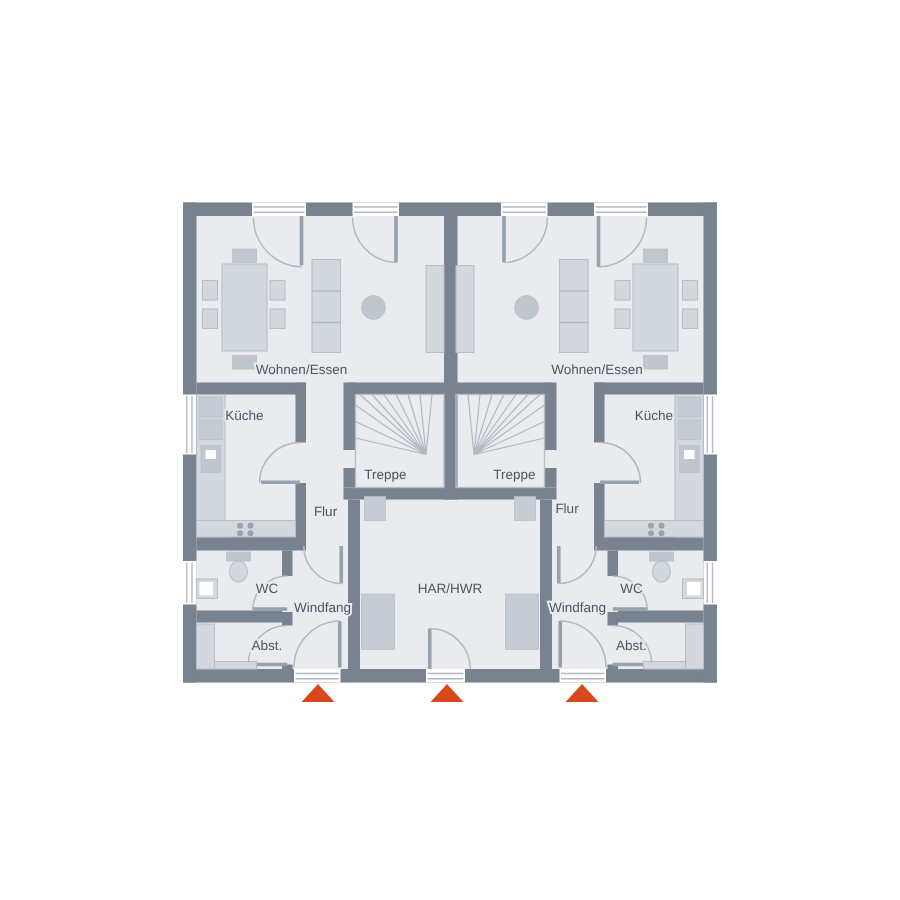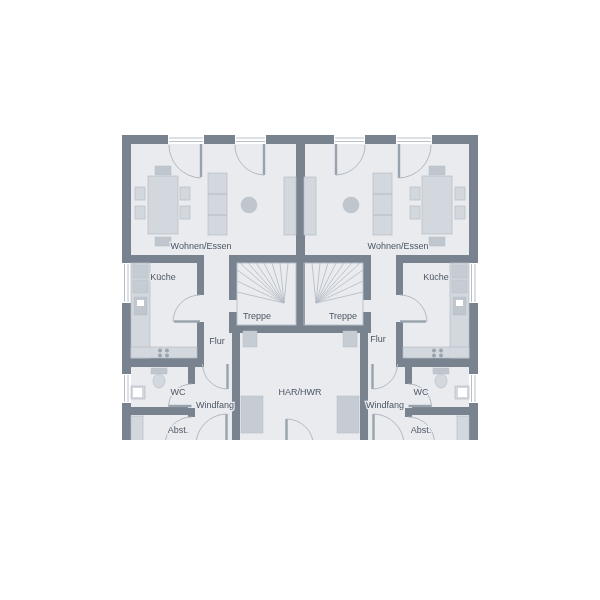--- a/index.html
+++ b/index.html
@@ -1,21 +1,21 @@
 <!DOCTYPE html>
 <html style="--wall: #79828f; --floor: #e9ebef; --fur: #d3d8de; --furstroke: #b7bec7; --furd: #bfc6cd; --app: #c6ccd3; --line: #b2b9c2; --leaf: #98a2ad; --label: #4c5663; --marker: #d9481c; --win: #ffffff;"><head>
 <meta charset="utf-8">
 <style>
   :root{
     --wall:#79828f; --floor:#e9ebef; --fur:#d3d8de; --furstroke:#b7bec7;
     --furd:#bfc6cd; --app:#c6ccd3; --line:#b2b9c2; --leaf:#98a2ad;
     --label:#4c5663; --marker:#d9481c; --win:#ffffff;
   }
   html,body{margin:0;padding:0;background:#ffffff;}
-  .stage{position:relative;width:600px;height:440px;background:#ffffff;overflow:hidden;
+  .stage{position:relative;width:600px;height:600px;background:#ffffff;overflow:hidden;
          font-family:"Liberation Sans", sans-serif;}
   svg{display:block;}
   .floor{fill:var(--floor);}
   .wall{fill:var(--wall);}
   .win{fill:var(--win);}
   .gl{stroke:var(--line);stroke-width:0.9;fill:none;}
   .arc{stroke:var(--line);stroke-width:1;fill:none;}
   .leaf{stroke:var(--leaf);stroke-width:2.4;fill:none;stroke-linecap:butt;}
   .fur{fill:var(--fur);stroke:var(--furstroke);stroke-width:0.7;}
   .furd{fill:var(--furd);stroke:var(--furstroke);stroke-width:0.5;}

